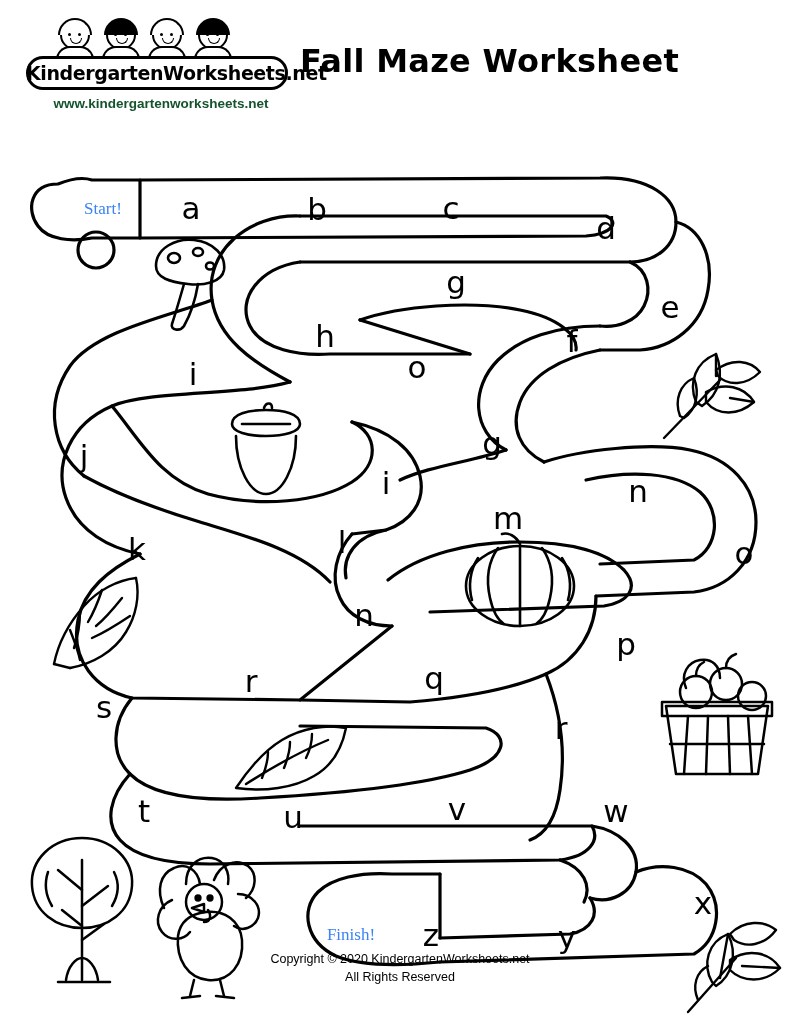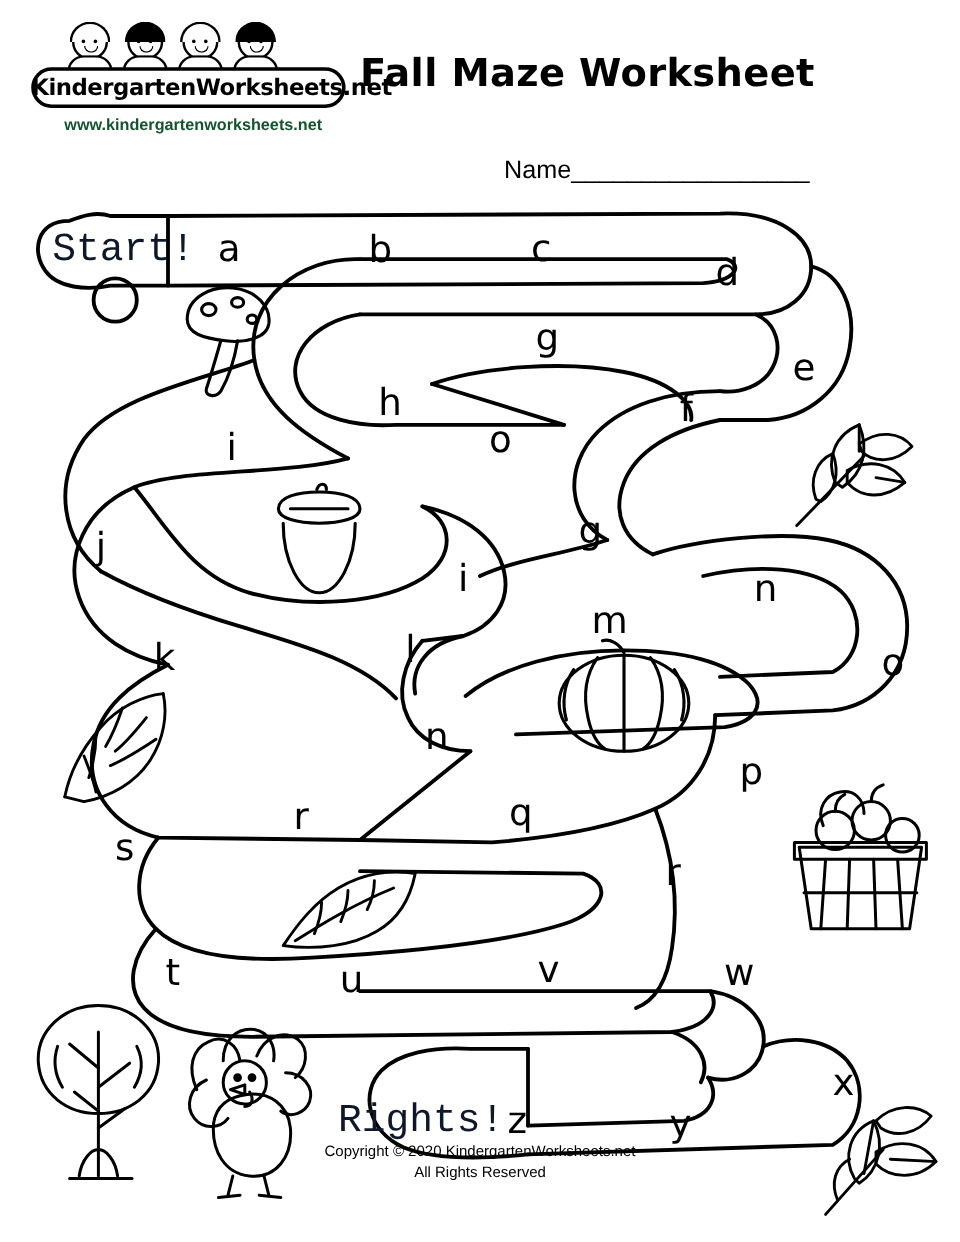--- a/index.html
+++ b/index.html
@@ -153,24 +153,24 @@
     position: absolute;
     font-family: "DejaVu Sans", sans-serif;
     font-size: 31px;
     line-height: 1;
     color: #000;
     transform: translate(-50%, -50%);
     white-space: nowrap;
   }
   .word {
     position: absolute;
-    font-family: Liberation Mono, monospace;
-    font-size: 33px;
+    font-family: Liberation Serif, serif;
+    font-size: 17px;
     line-height: 1;
-    color: #0f172a;
+    color: #3b82f6;
     transform: translate(-50%, -50%);
     white-space: nowrap;
   }
 
   
   #footer {
     position: absolute;
     left: 0; top: 950px;
     width: 800px;
     text-align: center;
@@ -221,21 +221,20 @@
           <div class="smile"></div>
         <div class="body"></div>
       </div>
     </div>
     <div id="logo-plate"></div>
     <div id="logo-text">KindergartenWorksheets.net</div>
     <div id="logo-url">www.kindergartenworksheets.net</div>
   </div>
 
   <div id="worksheet-title">Fall Maze Worksheet</div>
-  <div id="name-line">Name_________________</div>
 </div>
 
 <div id="maze-area">
 
   <svg id="maze-svg" width="800" height="820" viewBox="0 0 800 820">
     <g fill="none" stroke="#000" stroke-width="3.2" stroke-linecap="round" stroke-linejoin="round">
 
       <path d="M58 34 C30 34 26 60 38 76 C48 90 72 92 92 88 L140 88 L140 30 L92 30 C80 26 68 30 58 34 Z"></path>
       <circle cx="96" cy="100" r="18"></circle>
 
@@ -282,21 +281,21 @@
       <path d="M560 710 C584 718 592 736 584 752"></path>
 
       <path d="M636 722 C660 712 690 716 706 734 C724 756 718 790 694 804 L440 812"></path>
       <path d="M590 748 C600 764 592 780 570 784 L440 788"></path>
       <path d="M440 812 C400 816 360 816 336 806 C306 792 300 760 318 742 C332 728 360 722 392 724 L440 724"></path>
       <path d="M440 788 L440 724"></path>
     </g>
   </svg>
 
   <div class="word" style="left:103px; top:58px;">Start!</div>
-  <div class="word" style="left:351px; top:784px;">Rights!</div>
+  <div class="word" style="left:351px; top:784px;">Finish!</div>
 
   <div class="letter" style="left:191px; top:58px;">a</div>
   <div class="letter" style="left:317px; top:59px;">b</div>
   <div class="letter" style="left:451px; top:58px;">c</div>
   <div class="letter" style="left:606px; top:78px;">d</div>
   <div class="letter" style="left:670px; top:157px;">e</div>
   <div class="letter" style="left:572px; top:191px;">f</div>
   <div class="letter" style="left:456px; top:132px;">g</div>
   <div class="letter" style="left:325px; top:186px;">h</div>
   <div class="letter" style="left:417px; top:217px;">o</div>

